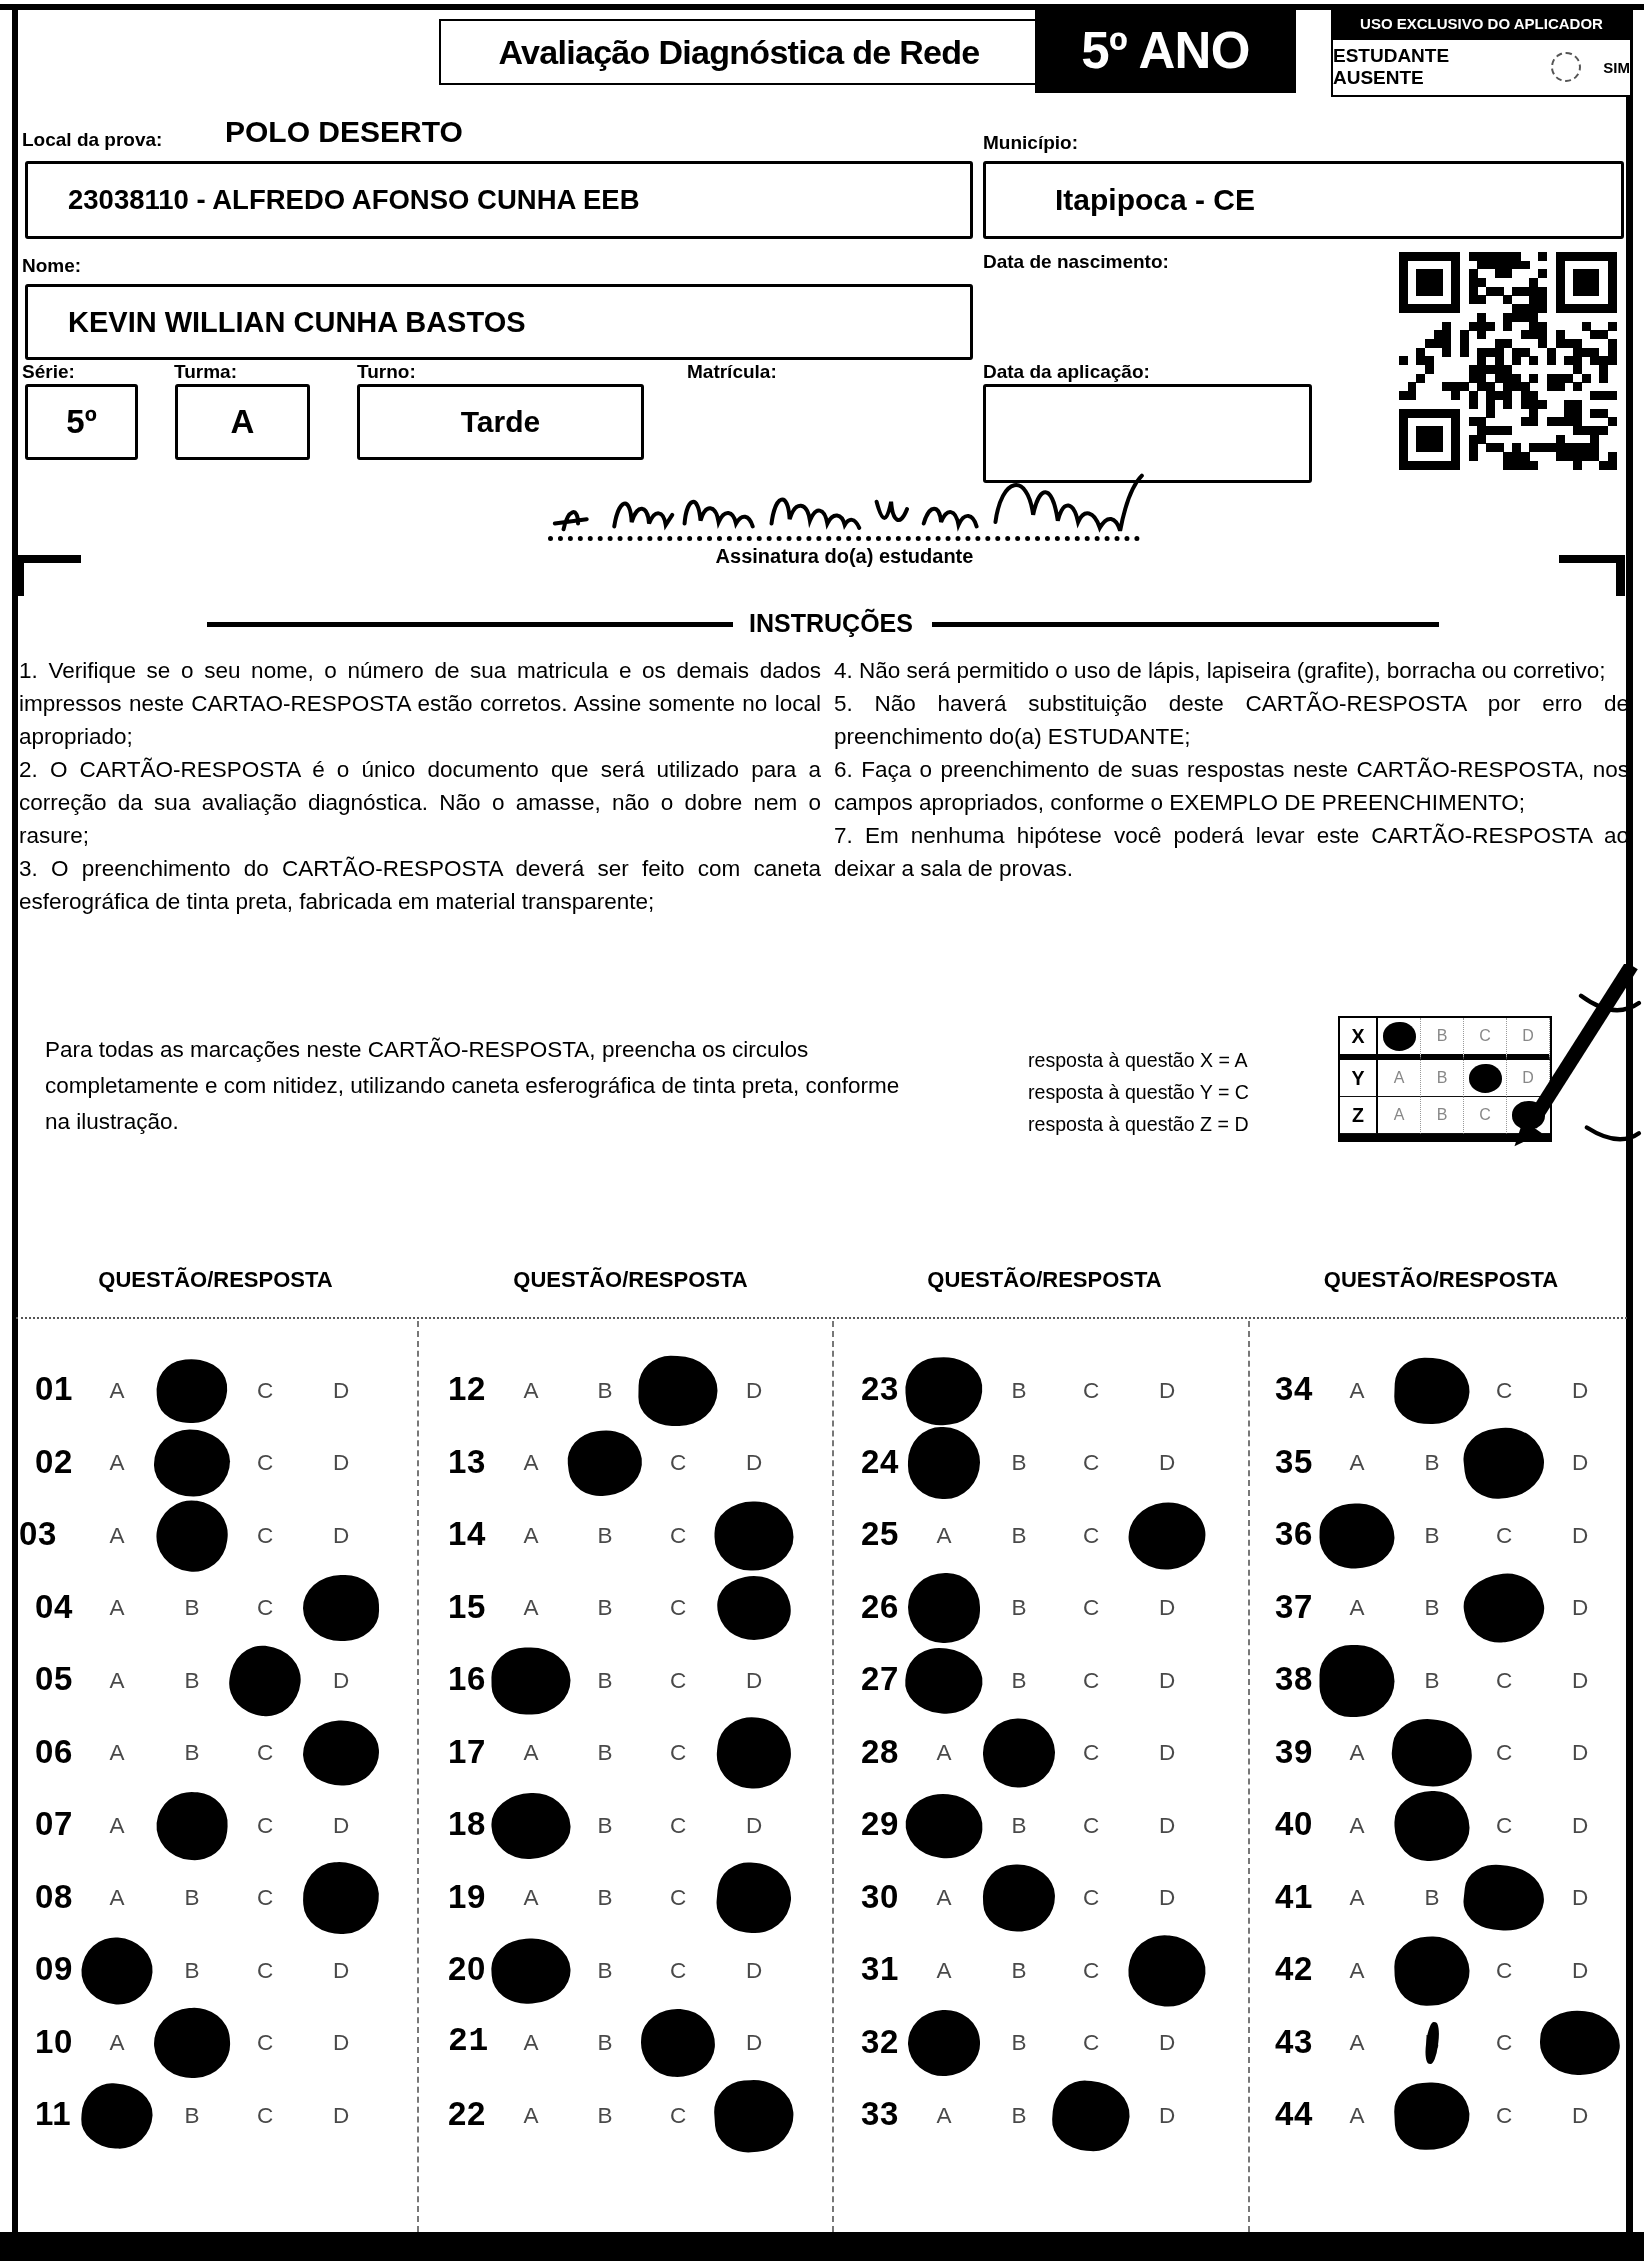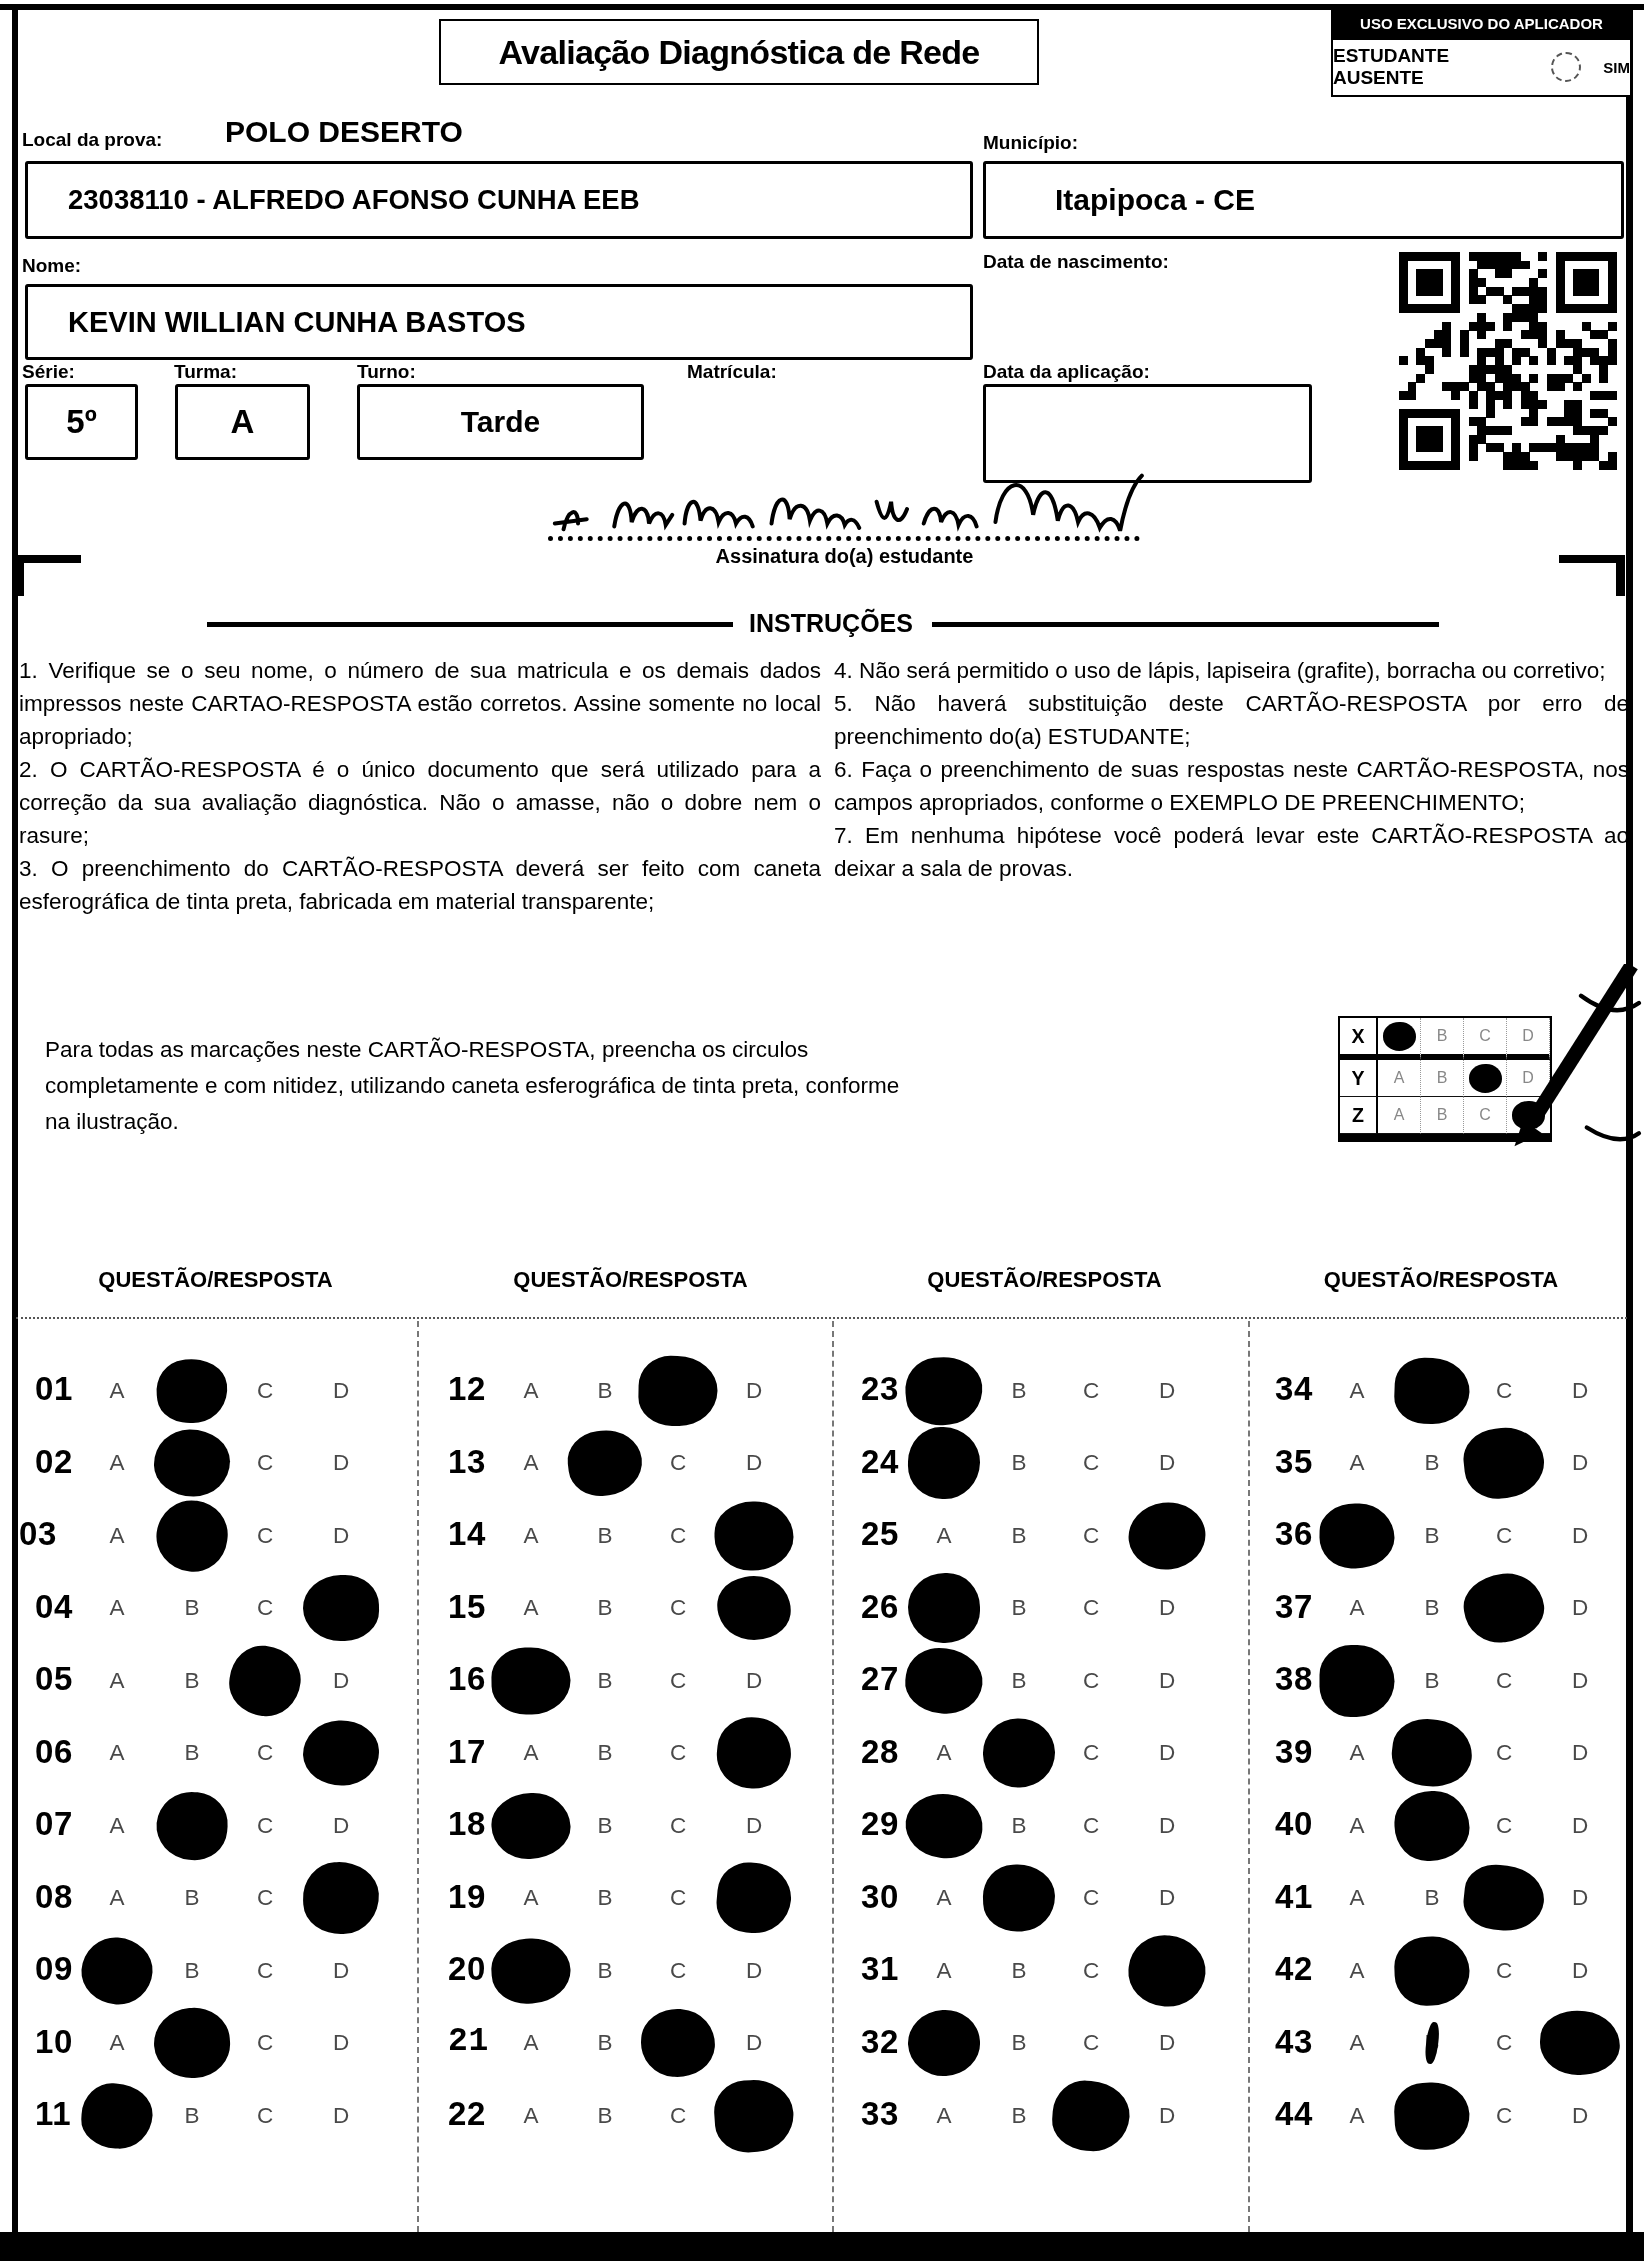--- a/index.html
+++ b/index.html
@@ -64,20 +64,23 @@
 
 <div class="page">
 
   <div class="edge" style="left:0;top:3.6px;width:1644px;height:6.5px;"></div>
   <div class="edge" style="left:11.6px;top:3.6px;width:6.5px;height:2258px;"></div>
   <div class="edge" style="left:1626px;top:3.6px;width:6.5px;height:2258px;"></div>
   <div class="edge" style="left:0;top:2232px;width:1644px;height:30px;"></div>
 
   <div class="abs exam-title">
     <span>Avaliação Diagnóstica de Rede</span>
+  </div>
+  <div class="abs blackbox grade-box">
+    <span>5º ANO</span>
   </div>
   <div class="abs aplicador-box">
     <div class="aplicador-strip">
       <span>USO EXCLUSIVO DO APLICADOR</span>
     </div>
     <div class="absent-row">
       <span class="absent-label">ESTUDANTE AUSENTE</span>
       <span class="absent-circle"></span>
       <span class="absent-sim">SIM</span>
     </div>
@@ -455,20 +458,25 @@
       <p>3. O preenchimento do CARTÃO-RESPOSTA deverá ser feito com caneta esferográfica de tinta preta, fabricada em material transparente;</p>
     </div>
   <div class="abs instr-col" id="instr-right" style="left:834px;top:654px;width:795px;">
       <p>4. Não será permitido o uso de lápis, lapiseira (grafite), borracha ou corretivo;</p>
       <p>5. Não haverá substituição deste CARTÃO-RESPOSTA por erro de preenchimento do(a) ESTUDANTE;</p>
       <p>6. Faça o preenchimento de suas respostas neste CARTÃO-RESPOSTA, nos campos apropriados, conforme o EXEMPLO DE PREENCHIMENTO;</p>
       <p>7. Em nenhuma hipótese você poderá levar este CARTÃO-RESPOSTA ao deixar a sala de provas.</p>
     </div>
 
   <div class="abs example-text" style="left:45px;top:1032px;width:870px;">Para todas as marcações neste CARTÃO-RESPOSTA, preencha os circulos completamente e com nitidez, utilizando caneta esferográfica de tinta preta, conforme na ilustração.</div>
+  <div class="abs legend" id="legend" style="left:1028px;top:1044px;">
+      <div>resposta à questão X = A</div>
+      <div>resposta à questão Y = C</div>
+      <div>resposta à questão Z = D</div>
+    </div>
   <div class="abs ex-grid" id="ex-grid" style="left:1338px;top:1016px;grid-template-columns:38px repeat(4,43px);">
       <div class="ex-cell ex-label" style="height: 36px; border-bottom: 6.5px solid rgb(0, 0, 0);">X</div>
       <div class="ex-cell ex-opt" style="height: 36px; border-bottom: 6.5px solid rgb(0, 0, 0);">
         <div class="ex-blob"></div>
       </div>
       <div class="ex-cell ex-opt" style="height: 36px; border-bottom: 6.5px solid rgb(0, 0, 0);">B</div>
       <div class="ex-cell ex-opt" style="height: 36px; border-bottom: 6.5px solid rgb(0, 0, 0);">C</div>
       <div class="ex-cell ex-opt" style="height: 36px; border-bottom: 6.5px solid rgb(0, 0, 0);">D</div>
       <div class="ex-cell ex-label" style="height: 36px; border-bottom: 1.4px solid rgb(17, 17, 17);">Y</div>
       <div class="ex-cell ex-opt" style="height: 36px; border-bottom: 1.4px solid rgb(17, 17, 17);">A</div>

